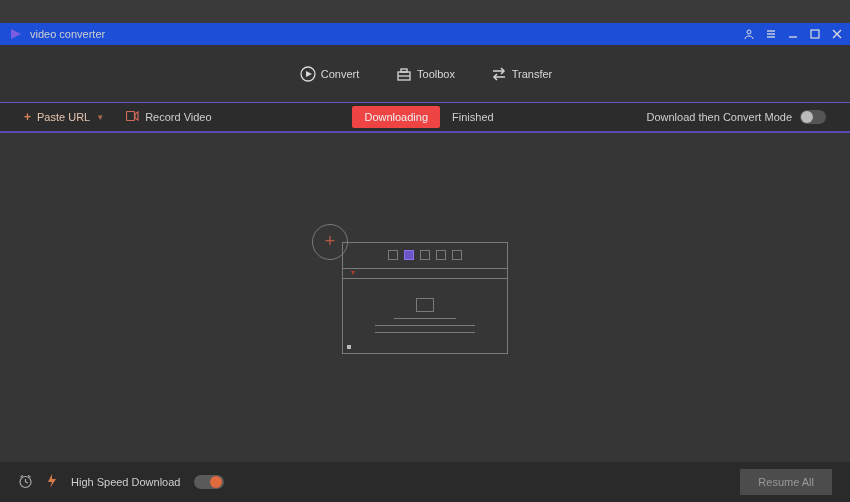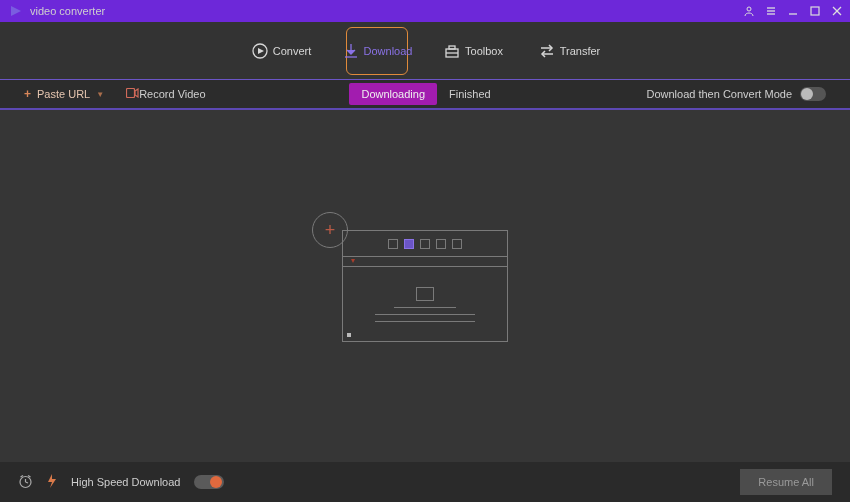--- a/index.html
+++ b/index.html
@@ -1,45 +1,45 @@
 <!DOCTYPE html>
 <html><head>
 <meta charset="utf-8">
 <style>
   * { box-sizing: border-box; margin: 0; padding: 0; font-family: "Segoe UI", Arial, sans-serif; }
   html, body { width: 850px; height: 502px; background: #3a3a3a; overflow: hidden; }
   .window { width: 850px; height: 502px; background: #3a3a3a; display: flex; flex-direction: column; }
 
   
-  .titlebar { height: 22px; display: flex; align-items: center; justify-content: space-between; padding: 0 6px 0 10px; background: #6d28d9; }
+  .titlebar { height: 22px; display: flex; align-items: center; justify-content: space-between; padding: 0 6px 0 10px; background: #1d4ed8; margin-top: 23px; }
   .titlebar-left { display: flex; align-items: center; gap: 6px; }
   .app-logo svg { display:block; }
   .app-title { color: #cfcfcf; font-size: 11px; font-weight: 500; }
   .titlebar-right { display: flex; align-items: center; gap: 8px; }
   .titlebar-right .tb-icon { color: #e0e0e0; cursor: pointer; width:14px; height:14px; display:flex; align-items:center; justify-content:center; }
 
   
   .nav { height: 58px; display: flex; align-items: center; justify-content: center; gap: 34px; background: #333333; border-bottom: 1px solid #6b55c7; }
   .nav-item { display: flex; flex-direction: row; align-items: center; justify-content: center; gap: 4px; width: 62px; height: 48px; color: #d7d7d7; font-size: 11px; cursor: pointer; border-radius: 4px; }
   .nav-item.active { border: 1px solid #e08a3a; color: #8a72e6; border-radius: 6px; }
   .nav-item .nav-icon { width: 18px; height: 18px; display:flex; align-items:center; justify-content:center; }
   .nav-item.active .nav-icon svg *, .nav-item.active .nav-label { color:#8a72e6; stroke:#8a72e6; fill:#8a72e6; }
 
   
   .toolbar { height: 30px; background: #2c2c2c; display: flex; align-items: center; justify-content: space-between; padding: 0 24px; font-size: 11px; color: #cfcfcf; border-bottom: 2px solid #5c48b3; }
   .toolbar-left { display:flex; align-items:center; gap: 22px; }
   .paste-url { display:flex; align-items:center; gap:6px; cursor:pointer; color:#e6c6b0;}
   .paste-url .plus { color:#d9875a; font-weight:bold; font-size:12px;}
   .paste-url .chev { color:#aa6e4c; font-size:8px;}
-  .record-video { display:flex; align-items:center; cursor:pointer; color:#cfcfcf;}
+  .record-video { display:flex; align-items:center; gap:6px; cursor:pointer; color:#cfcfcf;}
   .record-video .rec-icon { color:#d16a5a; }
 
   .toolbar-mid { display:flex; align-items:center; gap:0; }
   .seg-btn { padding:5px 12px; font-size:11px; cursor:pointer; color:#cfcfcf; }
-  .seg-btn.active { background:#a21caf; color:#efefef; border-radius:2px;}
+  .seg-btn.active { background:#ef4444; color:#efefef; border-radius:2px;}
 
   .toolbar-right { display:flex; align-items:center; gap:8px; }
   .mode-label { color:#cfcfcf; font-size:11px; }
   .toggle { width:26px; height:14px; background:#555; border-radius:7px; position:relative; cursor:pointer; }
   .toggle .knob { width:12px; height:12px; background:#bbb; border-radius:50%; position:absolute; top:1px; left:1px; }
 
   
   .content { flex:1; background:#363636; display:flex; align-items:center; justify-content:center; position:relative; }
   .placeholder { position:relative; }
   .browser-rect { width:166px; height:112px; border:1px solid #7a7a7a; position:relative; }
@@ -116,30 +116,20 @@
   <div class="nav">
     <div class="nav-item">
       <span class="nav-icon">
         <svg width="18" height="18" viewBox="0 0 18 18" fill="none" stroke="#d7d7d7" stroke-width="1.3">
             <circle cx="9" cy="9" r="7"></circle>
             <polygon points="7,6 13,9 7,12" fill="#d7d7d7" stroke="none"></polygon>
           </svg>
       </span>
       <span class="nav-label">Convert</span>
     </div>
-    <div class="nav-item active">
-      <span class="nav-icon">
-        <svg width="18" height="18" viewBox="0 0 18 18" fill="#8a72e6" stroke="#8a72e6" stroke-width="1.3">
-            <line x1="9" y1="2" x2="9" y2="10"></line>
-            <polyline points="5,8 9,12 13,8" fill="none"></polyline>
-            <line x1="3" y1="15" x2="15" y2="15"></line>
-          </svg>
-      </span>
-      <span class="nav-label">Download</span>
-    </div>
     <div class="nav-item">
       <span class="nav-icon">
         <svg width="18" height="18" viewBox="0 0 18 18" fill="none" stroke="#d7d7d7" stroke-width="1.3">
             <rect x="3" y="7" width="12" height="8"></rect>
             <rect x="6" y="4" width="6" height="3"></rect>
             <line x1="3" y1="11" x2="15" y2="11"></line>
           </svg>
       </span>
       <span class="nav-label">Toolbox</span>
     </div>

